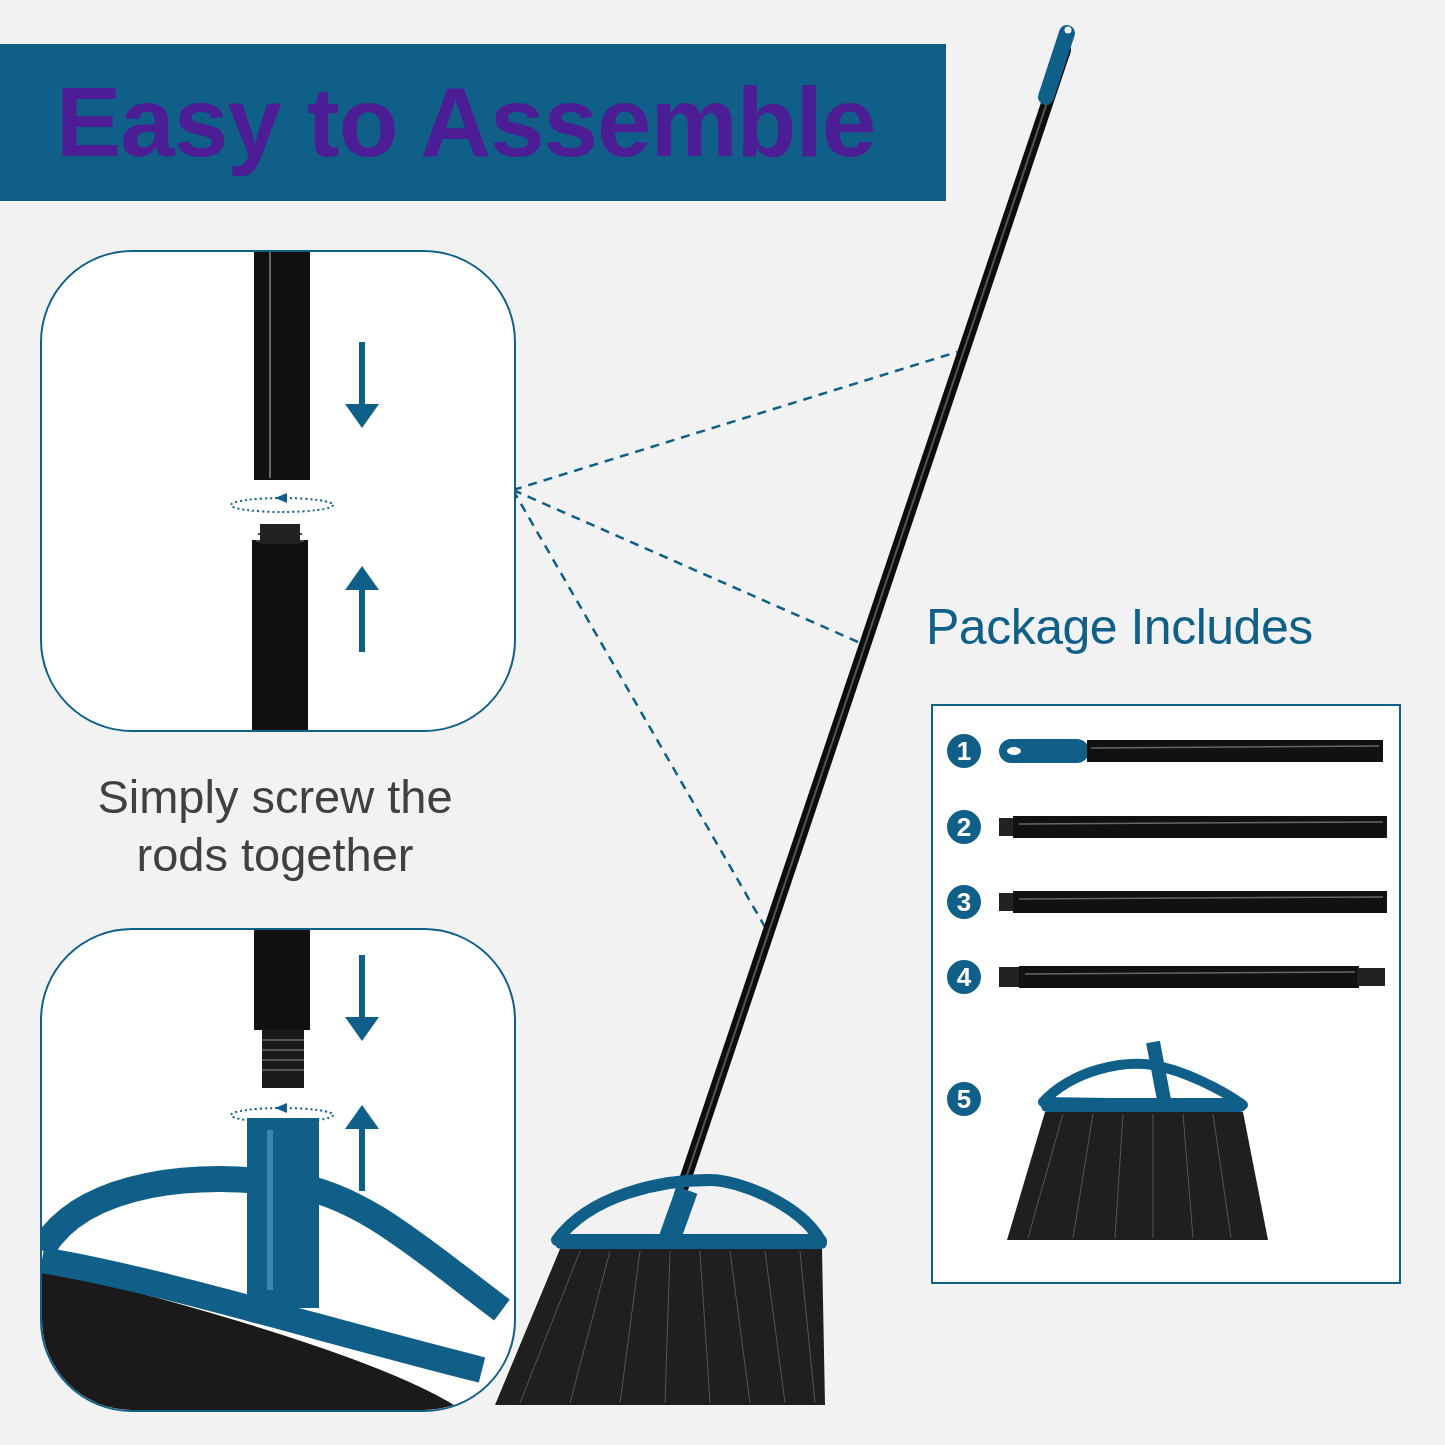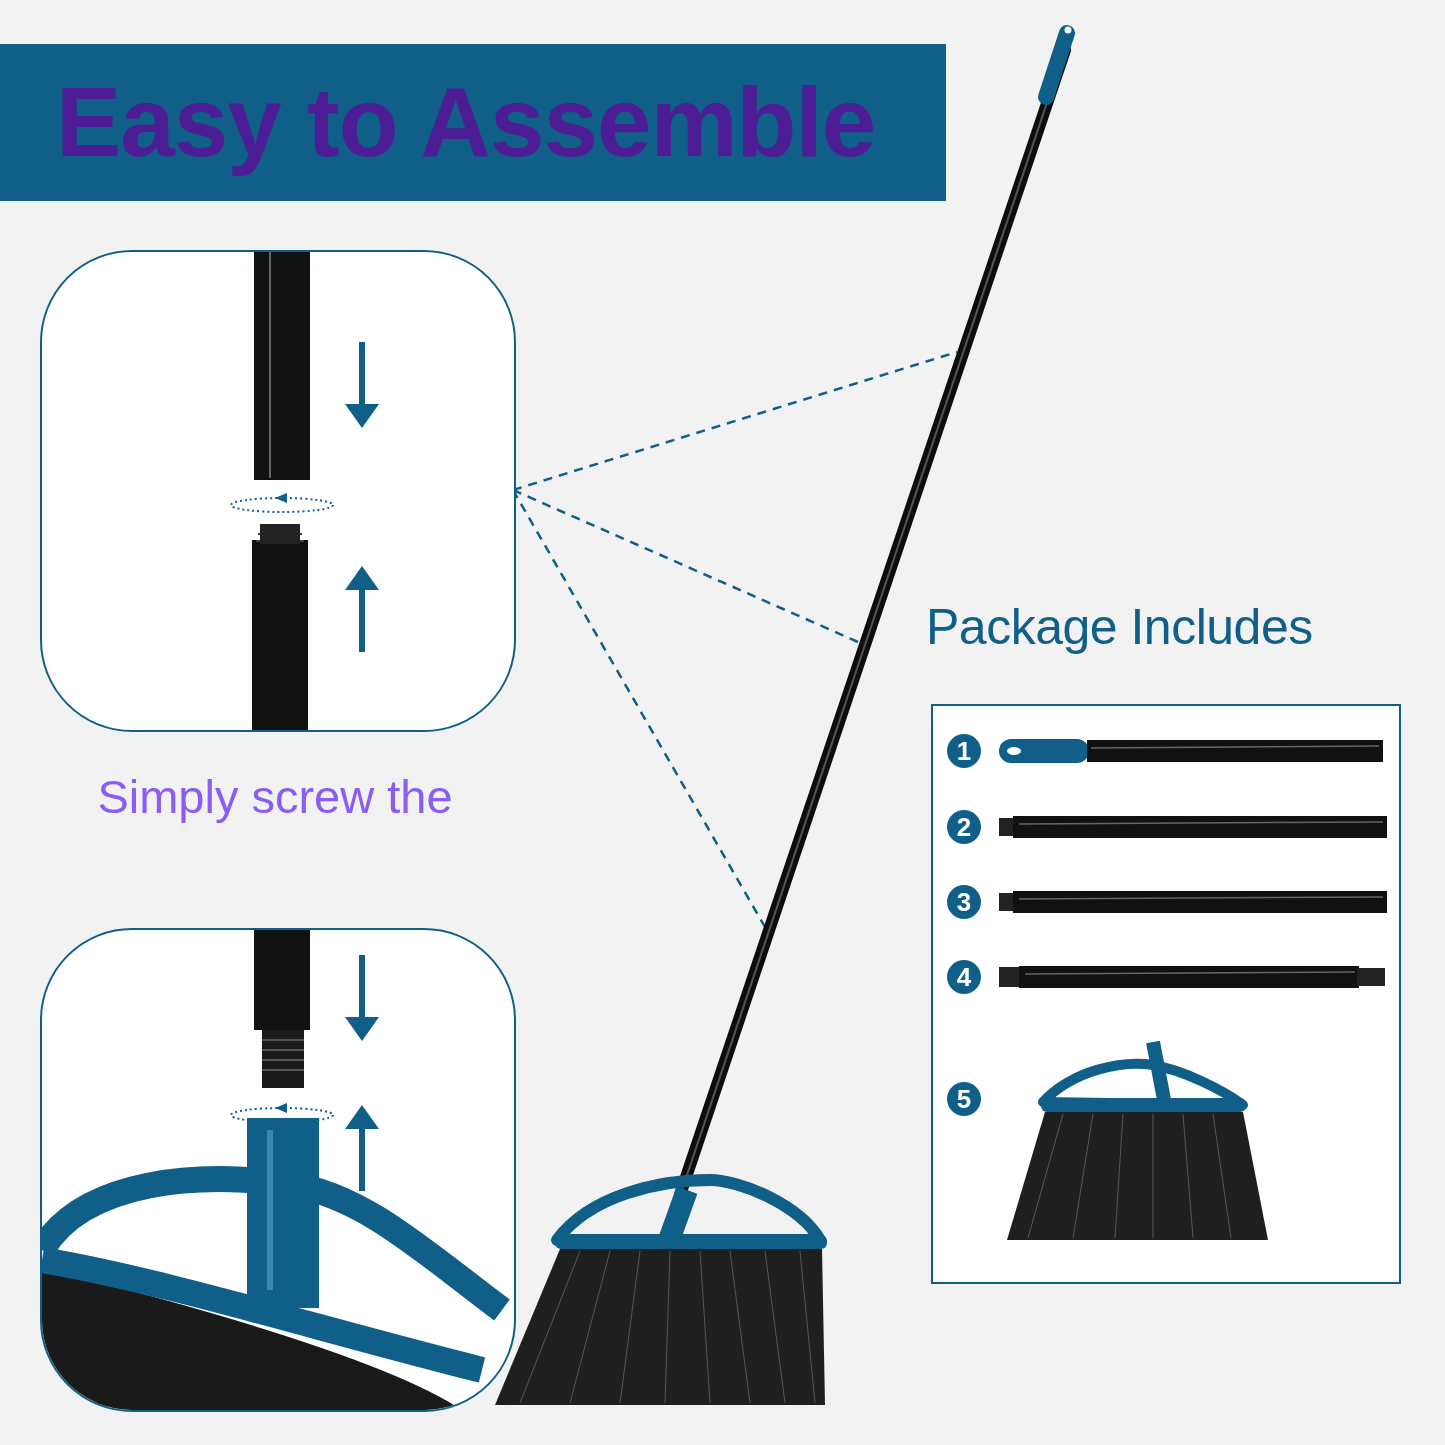--- a/index.html
+++ b/index.html
@@ -3,21 +3,21 @@
 <meta charset="utf-8">
 <style>
   html,body{margin:0;padding:0;}
   body{width:1445px;height:1445px;background:#f2f2f2;position:relative;overflow:hidden;font-family:"Liberation Sans","DejaVu Sans",sans-serif;}
   .abs{position:absolute;}
   .banner{left:0;top:44px;width:946px;height:157px;background:#0f5f89;}
   .banner-title{left:40px;top:62px;color:#4c1d95;font-weight:bold;font-size:98px;letter-spacing:-1px;line-height:120px;white-space:nowrap;margin-left:16px;}
   .panel{background:#fff;border:2px solid #0f5f89;border-radius:92px;overflow:hidden;}
   .panel-top{left:40px;top:250px;width:472px;height:478px;}
   .panel-bottom{left:40px;top:928px;width:472px;height:480px;}
-  .caption{left:30px;top:768px;width:490px;text-align:center;color:#8b5cf6;font-size:47px;line-height:58px;}
+  .caption{left:30px;top:768px;width:490px;text-align:center;color:#404040;font-size:47px;line-height:58px;}
   .pkg-title{left:926px;top:598px;color:#0f5f89;font-weight:normal;font-size:50px;white-space:nowrap;letter-spacing:-0.5px;}
   .pkg-box{left:931px;top:704px;width:470px;height:580px;border:2px solid #0f5f89;background:#fff;box-sizing:border-box;}
   .num{width:34px;height:34px;border-radius:50%;background:#0f5f89;color:#fff;font-weight:bold;font-size:26px;line-height:34px;text-align:center;}
   svg{display:block;}
 </style>
 </head>
 <body>
 
 <div class="abs banner"></div>
 <div class="abs banner-title">Easy to Assemble</div>
@@ -73,20 +73,21 @@
     <polygon points="48,6 60,1 60,11" fill="#0f5f89"></polygon>
   </svg>
   <svg class="abs" style="left:300px;top:314px" width="40" height="90">
     <polygon points="3,24 37,24 20,0" fill="#0f5f89"></polygon>
     <line x1="20" y1="18" x2="20" y2="86" stroke="#0f5f89" stroke-width="6"></line>
   </svg>
 </div>
 
 <div class="abs caption">
   <div>Simply screw the</div>
+  <div>rods together</div>
 </div>
 
 <div class="abs panel panel-bottom">
   <svg width="472" height="480">
     <rect x="212" y="0" width="56" height="100" fill="#111"></rect>
     <rect x="220" y="100" width="42" height="58" fill="#1a1a1a"></rect>
     <g stroke="#555" stroke-width="2">
       <line x1="220" y1="110" x2="262" y2="110"></line>
         <line x1="220" y1="120" x2="262" y2="120"></line>
       <line x1="220" y1="130" x2="262" y2="130"></line>

